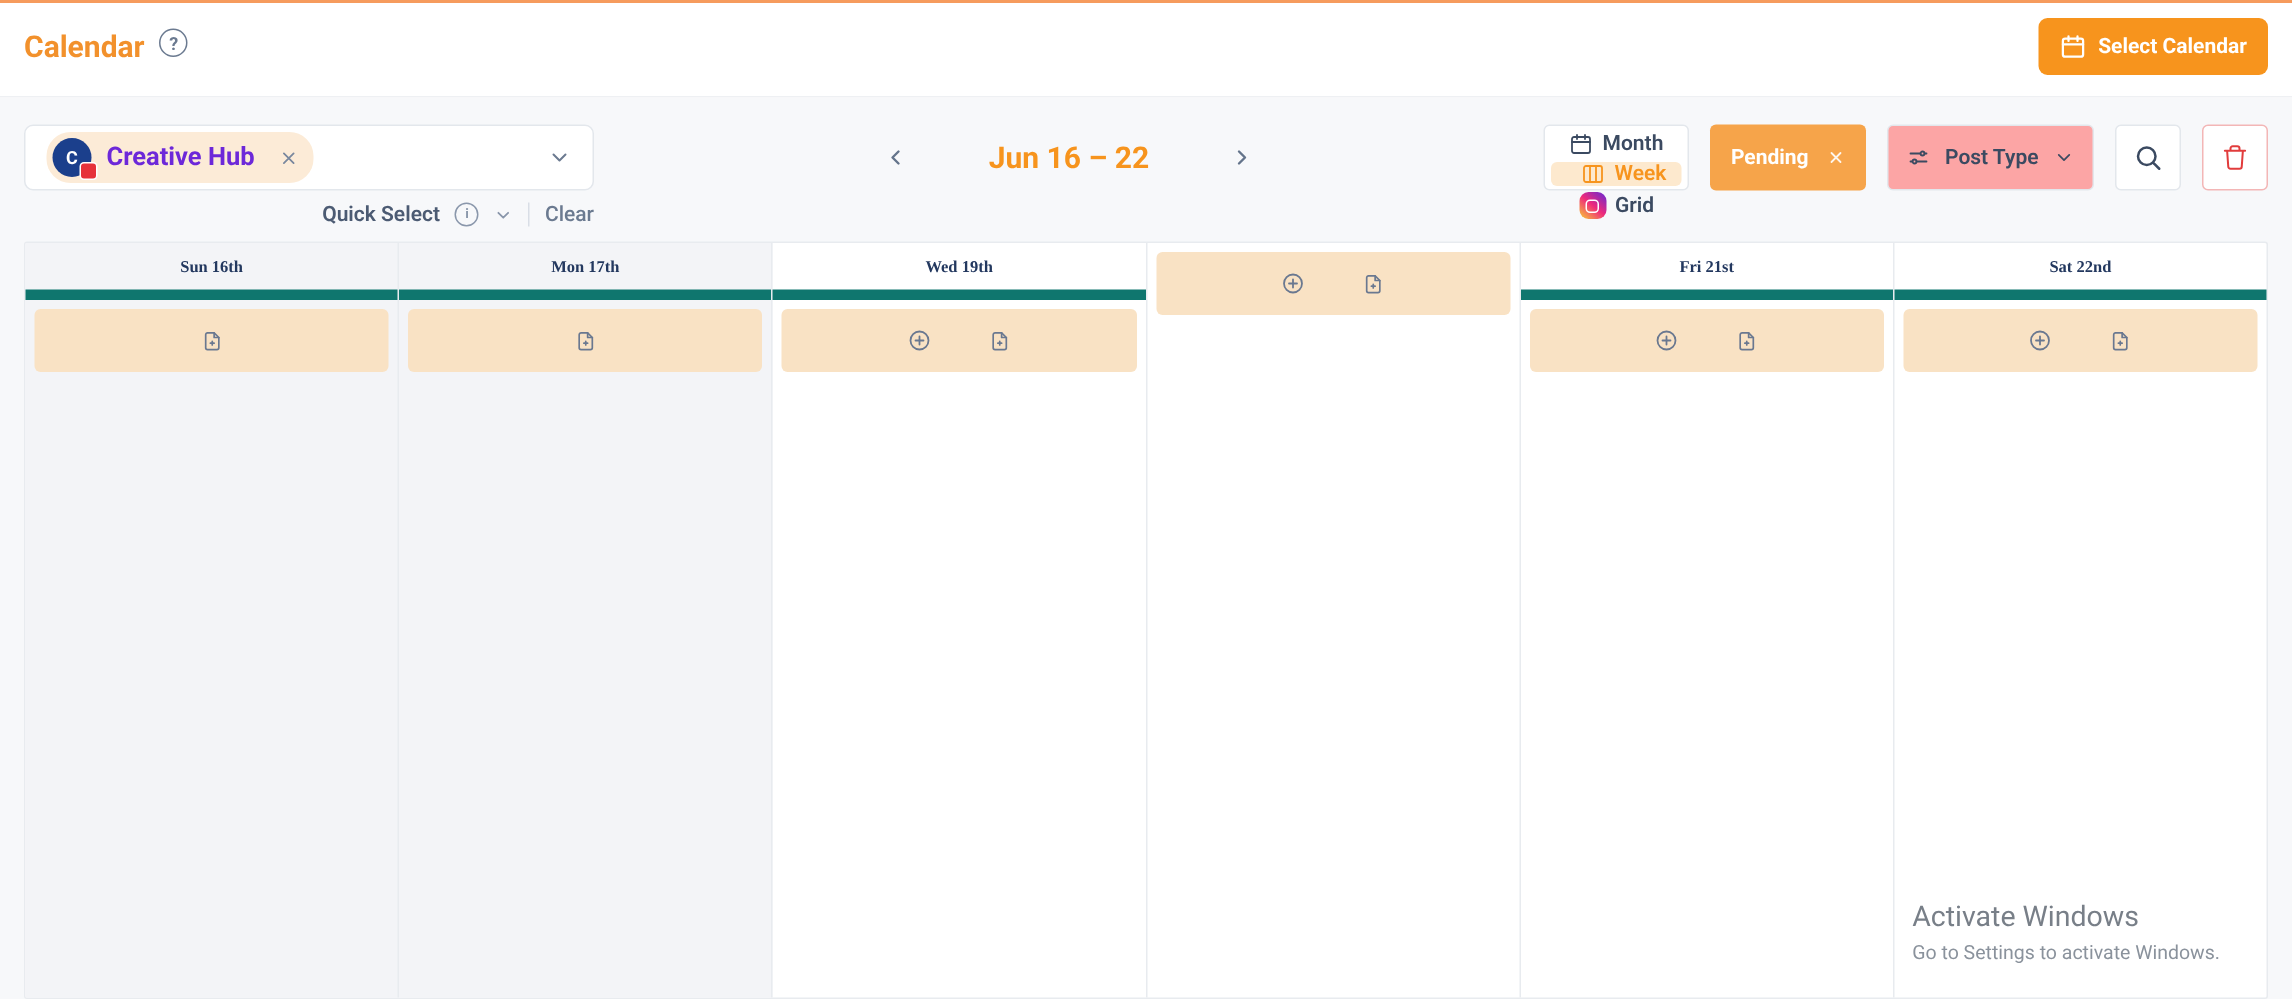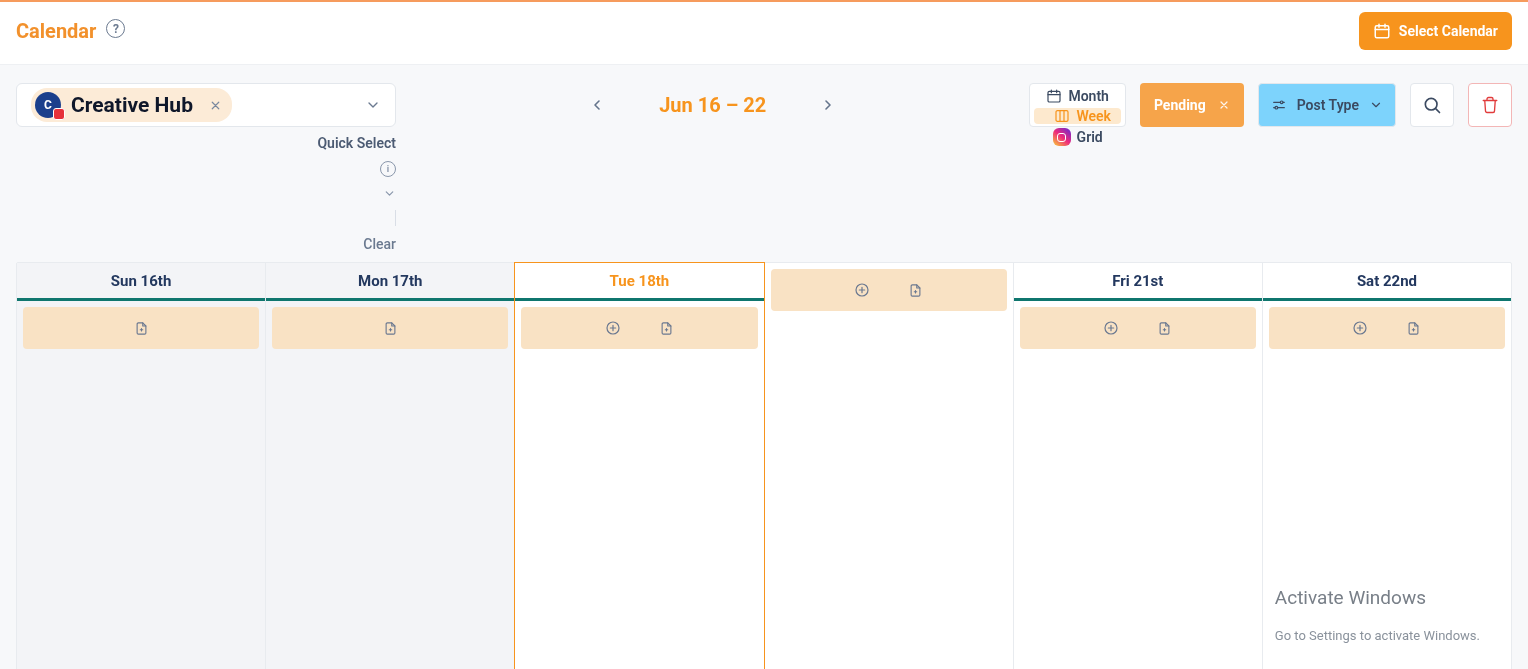--- a/index.html
+++ b/index.html
@@ -14,67 +14,67 @@
     .shared-btn{background:#f7941d;color:#fff;border:none;border-radius:6px;padding:10px 14px;font-size:14px;font-weight:700;display:flex;align-items:center;gap:8px;cursor:pointer;}
     .shared-btn svg{display:block;}
 
     
     .toolbar-wrap{background:#f7f8fa;padding:18px 16px 0 16px;}
     .toolbar{display:flex;align-items:center;gap:14px;}
     .workspace-sel{flex:0 0 380px; height:44px;background:#fff;border:1px solid #e3e7ec;border-radius:6px;display:flex;align-items:center;justify-content:space-between;padding:0 14px;}
     .ws-chip{display:flex;align-items:center;gap:10px;background:#fcebd7;border-radius:16px;padding:4px 10px 4px 4px;}
     .ws-avatar{width:26px;height:26px;border-radius:50%;background:#1b3f8c;display:flex;align-items:center;justify-content:center;color:#fff;font-size:12px;font-weight:700;position:relative;}
     .ws-avatar .sub{position:absolute;right:-4px;bottom:-2px;width:12px;height:12px;border-radius:3px;background:#e6313a;border:1.5px solid #fff;}
-    .ws-name{font-size:21px;font-weight:700;color:#0f172a;text-align:right;}
+    .ws-name{font-size:17px;font-weight:700;color:#6d28d9;text-align:right;}
     .ws-close{color:#7a889e;font-size:15px;cursor:pointer;margin-left:6px;}
     .ws-chevron{color:#6b7a90;}
     
     .spacer{flex:1 1 auto; display:flex;align-items:center;justify-content:center;gap:48px;}
     .nav-arrow{color:#64748b;cursor:pointer;padding:6px;}
     .date-range{color:#f7941d;font-size:20px;font-weight:700;}
 
     .view-switch{display:flex;align-items:center;height:44px;border:1px solid #e3e7ec;background:#fff;border-radius:4px;padding:4px;gap:4px;flex-direction:column;}
     .view-btn{display:flex;align-items:center;gap:6px;height:34px;padding:0 10px;border-radius:4px;color:#3b4a61;font-size:14px;font-weight:600;cursor:pointer;}
     .view-btn.active{background:#fde9ce;color:#f7941d;padding-left:20px;}
     .grid-ig{width:18px;height:18px;border-radius:6px;background:linear-gradient(40deg,#f9ce34,#ee2a7b,#6228d7);display:flex;align-items:center;justify-content:center;}
     .grid-ig-inner{width:9px;height:9px;border:1.5px solid #fff;border-radius:3px;}
 
     .pill-pending{background:#f6a44a;color:#fff;height:44px;border:none;border-radius:4px;padding:0 14px;font-weight:700;font-size:14px;display:flex;align-items:center;gap:12px;cursor:pointer;}
     .pill-pending .x{font-weight:400;opacity:.9;}
 
-    .post-type{height:44px;border:1px solid #e3e7ec;background:#7dd3fc;border-radius:4px;padding:0 12px;display:flex;align-items:center;gap:10px;color:#3b4a61;font-size:14px;font-weight:600;cursor:pointer;}
+    .post-type{height:44px;border:1px solid #e3e7ec;background:#fca5a5;border-radius:4px;padding:0 12px;display:flex;align-items:center;gap:10px;color:#3b4a61;font-size:14px;font-weight:600;cursor:pointer;}
     .icon-sq{height:44px;width:44px;border:1px solid #e3e7ec;background:#fff;border-radius:4px;display:flex;align-items:center;justify-content:center;cursor:pointer;color:#3b4a61;}
     .icon-sq.danger{border-color:#f3b6b6;color:#e13c3c;}
 
     
     .qs-row{display:flex;align-items:center;justify-content:flex-start;padding:8px 0 8px 0; margin-left:0;}
-    .qs-inner{width:380px;display:flex;align-items:flex-end;justify-content:flex-end;gap:10px;color:#4c5b73;font-size:14px;font-weight:600;flex-direction:column;}
+    .qs-inner{width:380px;display:flex;align-items:center;justify-content:flex-end;gap:10px;color:#4c5b73;font-size:14px;font-weight:600;}
     .qs-inner .info{width:16px;height:16px;border:1.5px solid #8a97ab;border-radius:50%;display:flex;align-items:center;justify-content:center;font-size:9px;font-weight:700;color:#8a97ab;}
     .qs-inner .chv{color:#8a97ab;}
     .qs-inner .sep{width:1px;height:16px;background:#d9dee6;}
     .qs-inner .clear{font-weight:500;color:#6b7a90;cursor:pointer;}
 
 
     
     .week{border:1px solid #e8ebef;background:#fff;border-radius:2px;margin-top:2px;display:flex;height:505px;}
     .day{flex:1 1 0; border-right:1px solid #e8ebef; display:flex;flex-direction:column;}
     .day:last-child{border-right:none;}
     .day.past{background:#f3f4f7;}
     .day.today{border:1px solid #f7941d;margin:-1px 0 0 -1px;z-index:2;background:#fff;}
-    .day-head{height:38px;display:flex;align-items:center;justify-content:center;font-weight:700;color:#23385f;font-size:15px;border-bottom:3px solid #0f766e;}
+    .day-head{height:38px;display:flex;align-items:center;justify-content:center;font-weight:700;color:#23385f;font-size:11px;border-bottom:7px solid #0f766e;font-family:Liberation Serif, serif;}
     .day.today .day-head{color:#f7941d;}
     .day-actions{height:42px;margin:6px 6px 0 6px;border-radius:4px;background:#f9e2c4;display:flex;align-items:center;justify-content:center;gap:38px;color:#6a7890;}
     .day-actions.single{gap:0;}
     .day-body{flex:1;}
     .ico-btn{cursor:pointer;display:flex;align-items:center;justify-content:center;color:#6a7890;}
 
     
     .watermark{position:absolute;right:48px;bottom:26px;text-align:left;color:#7d8894;pointer-events:none;}
     .watermark .l1{font-size:19px;color:#787f88;}
-    .watermark .l2{font-size:13px;color:#8a929c;margin-top:19px;}
+    .watermark .l2{font-size:13px;color:#8a929c;margin-top:6px;}
 
     svg{display:block;}
   </style>
 </head>
 <body>
 
 <div class="top-border"></div>
 
 <div class="page">
 
@@ -221,22 +221,22 @@
             <span class="ico-btn">
               <svg width="15" height="15" viewBox="0 0 24 24" fill="none" stroke="currentColor" stroke-width="1.8" stroke-linecap="round" stroke-linejoin="round">
                 <path d="M14 3H7a2 2 0 0 0-2 2v14a2 2 0 0 0 2 2h10a2 2 0 0 0 2-2V8z"></path>
                 <path d="M14 3v5h5"></path>
                 <path d="M12 12v4M10 14h4"></path>
               </svg>
             </span>
           </div>
           <div class="day-body"></div>
         </div>
-        <div class="day today">
-          <div class="day-head">Tue 18th</div>
+        <div class="day">
+          <div class="day-head">Wed 19th</div>
           <div class="day-actions">
             <span class="ico-btn">
               <svg width="16" height="16" viewBox="0 0 24 24" fill="none" stroke="currentColor" stroke-width="1.8" stroke-linecap="round" stroke-linejoin="round">
                 <circle cx="12" cy="12" r="9"></circle>
                 <path d="M12 8v8M8 12h8"></path>
               </svg>
             </span>
             <span class="ico-btn">
               <svg width="15" height="15" viewBox="0 0 24 24" fill="none" stroke="currentColor" stroke-width="1.8" stroke-linecap="round" stroke-linejoin="round">
                 <path d="M14 3H7a2 2 0 0 0-2 2v14a2 2 0 0 0 2 2h10a2 2 0 0 0 2-2V8z"></path>

